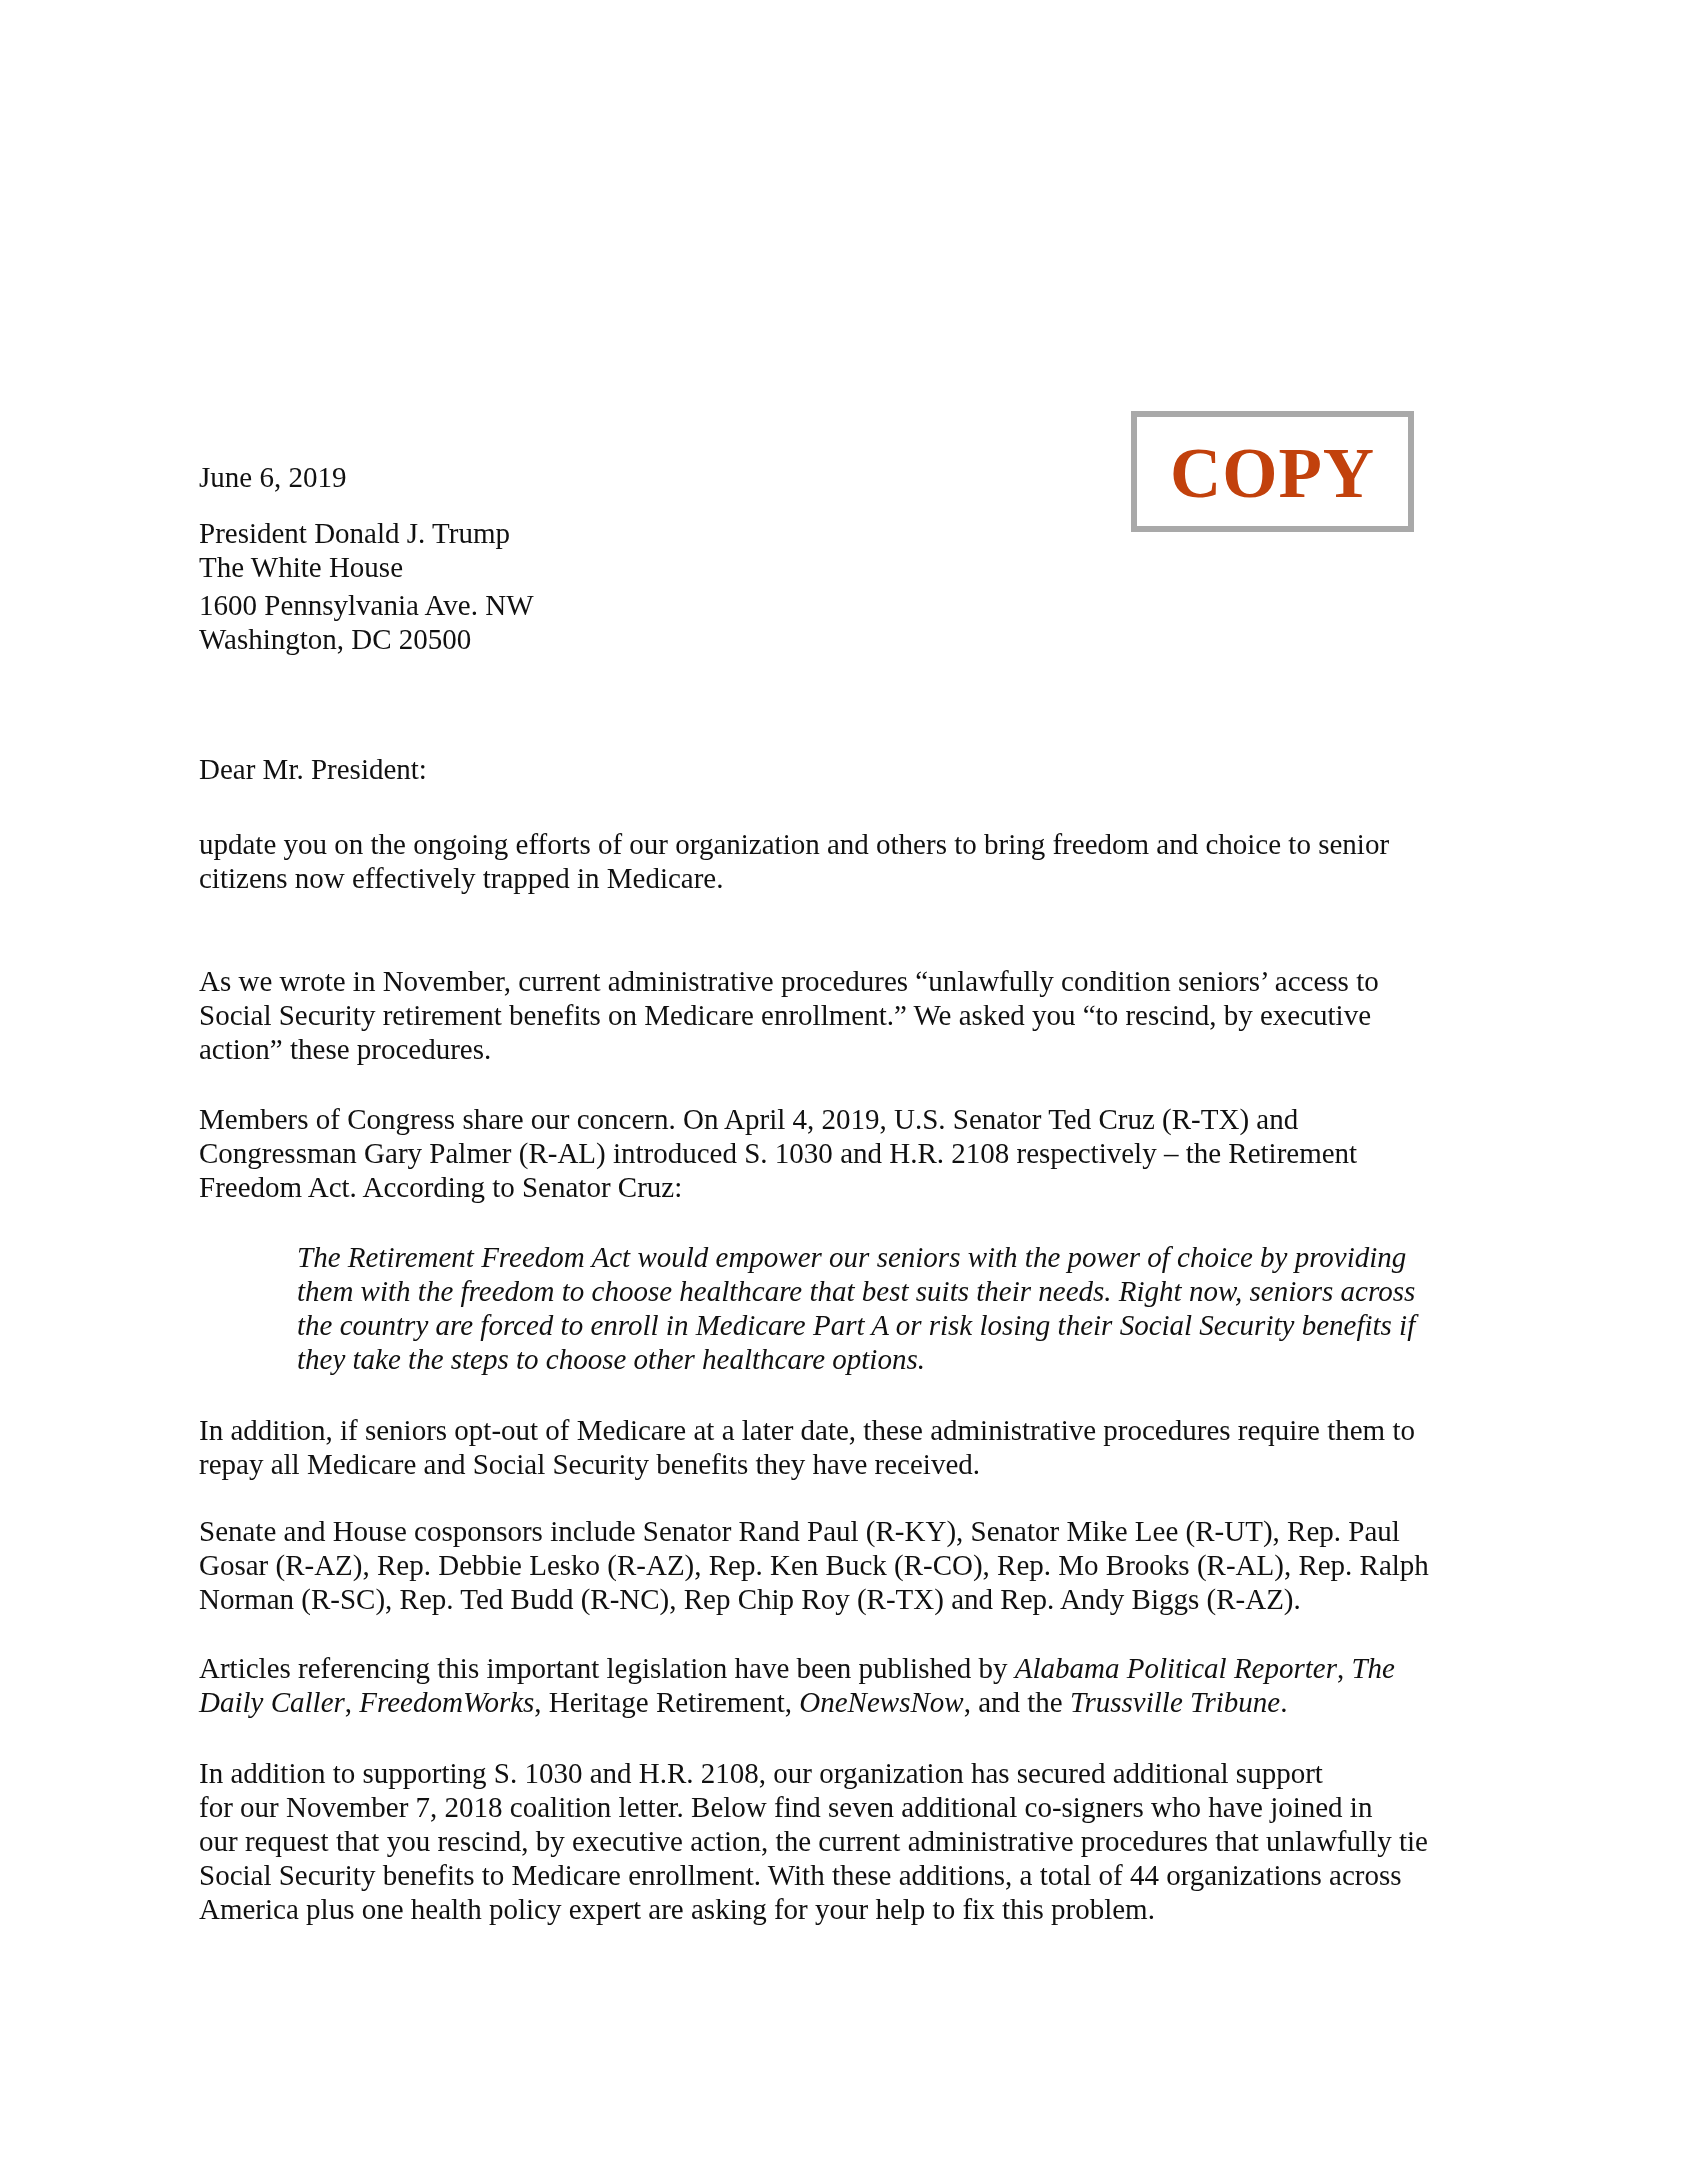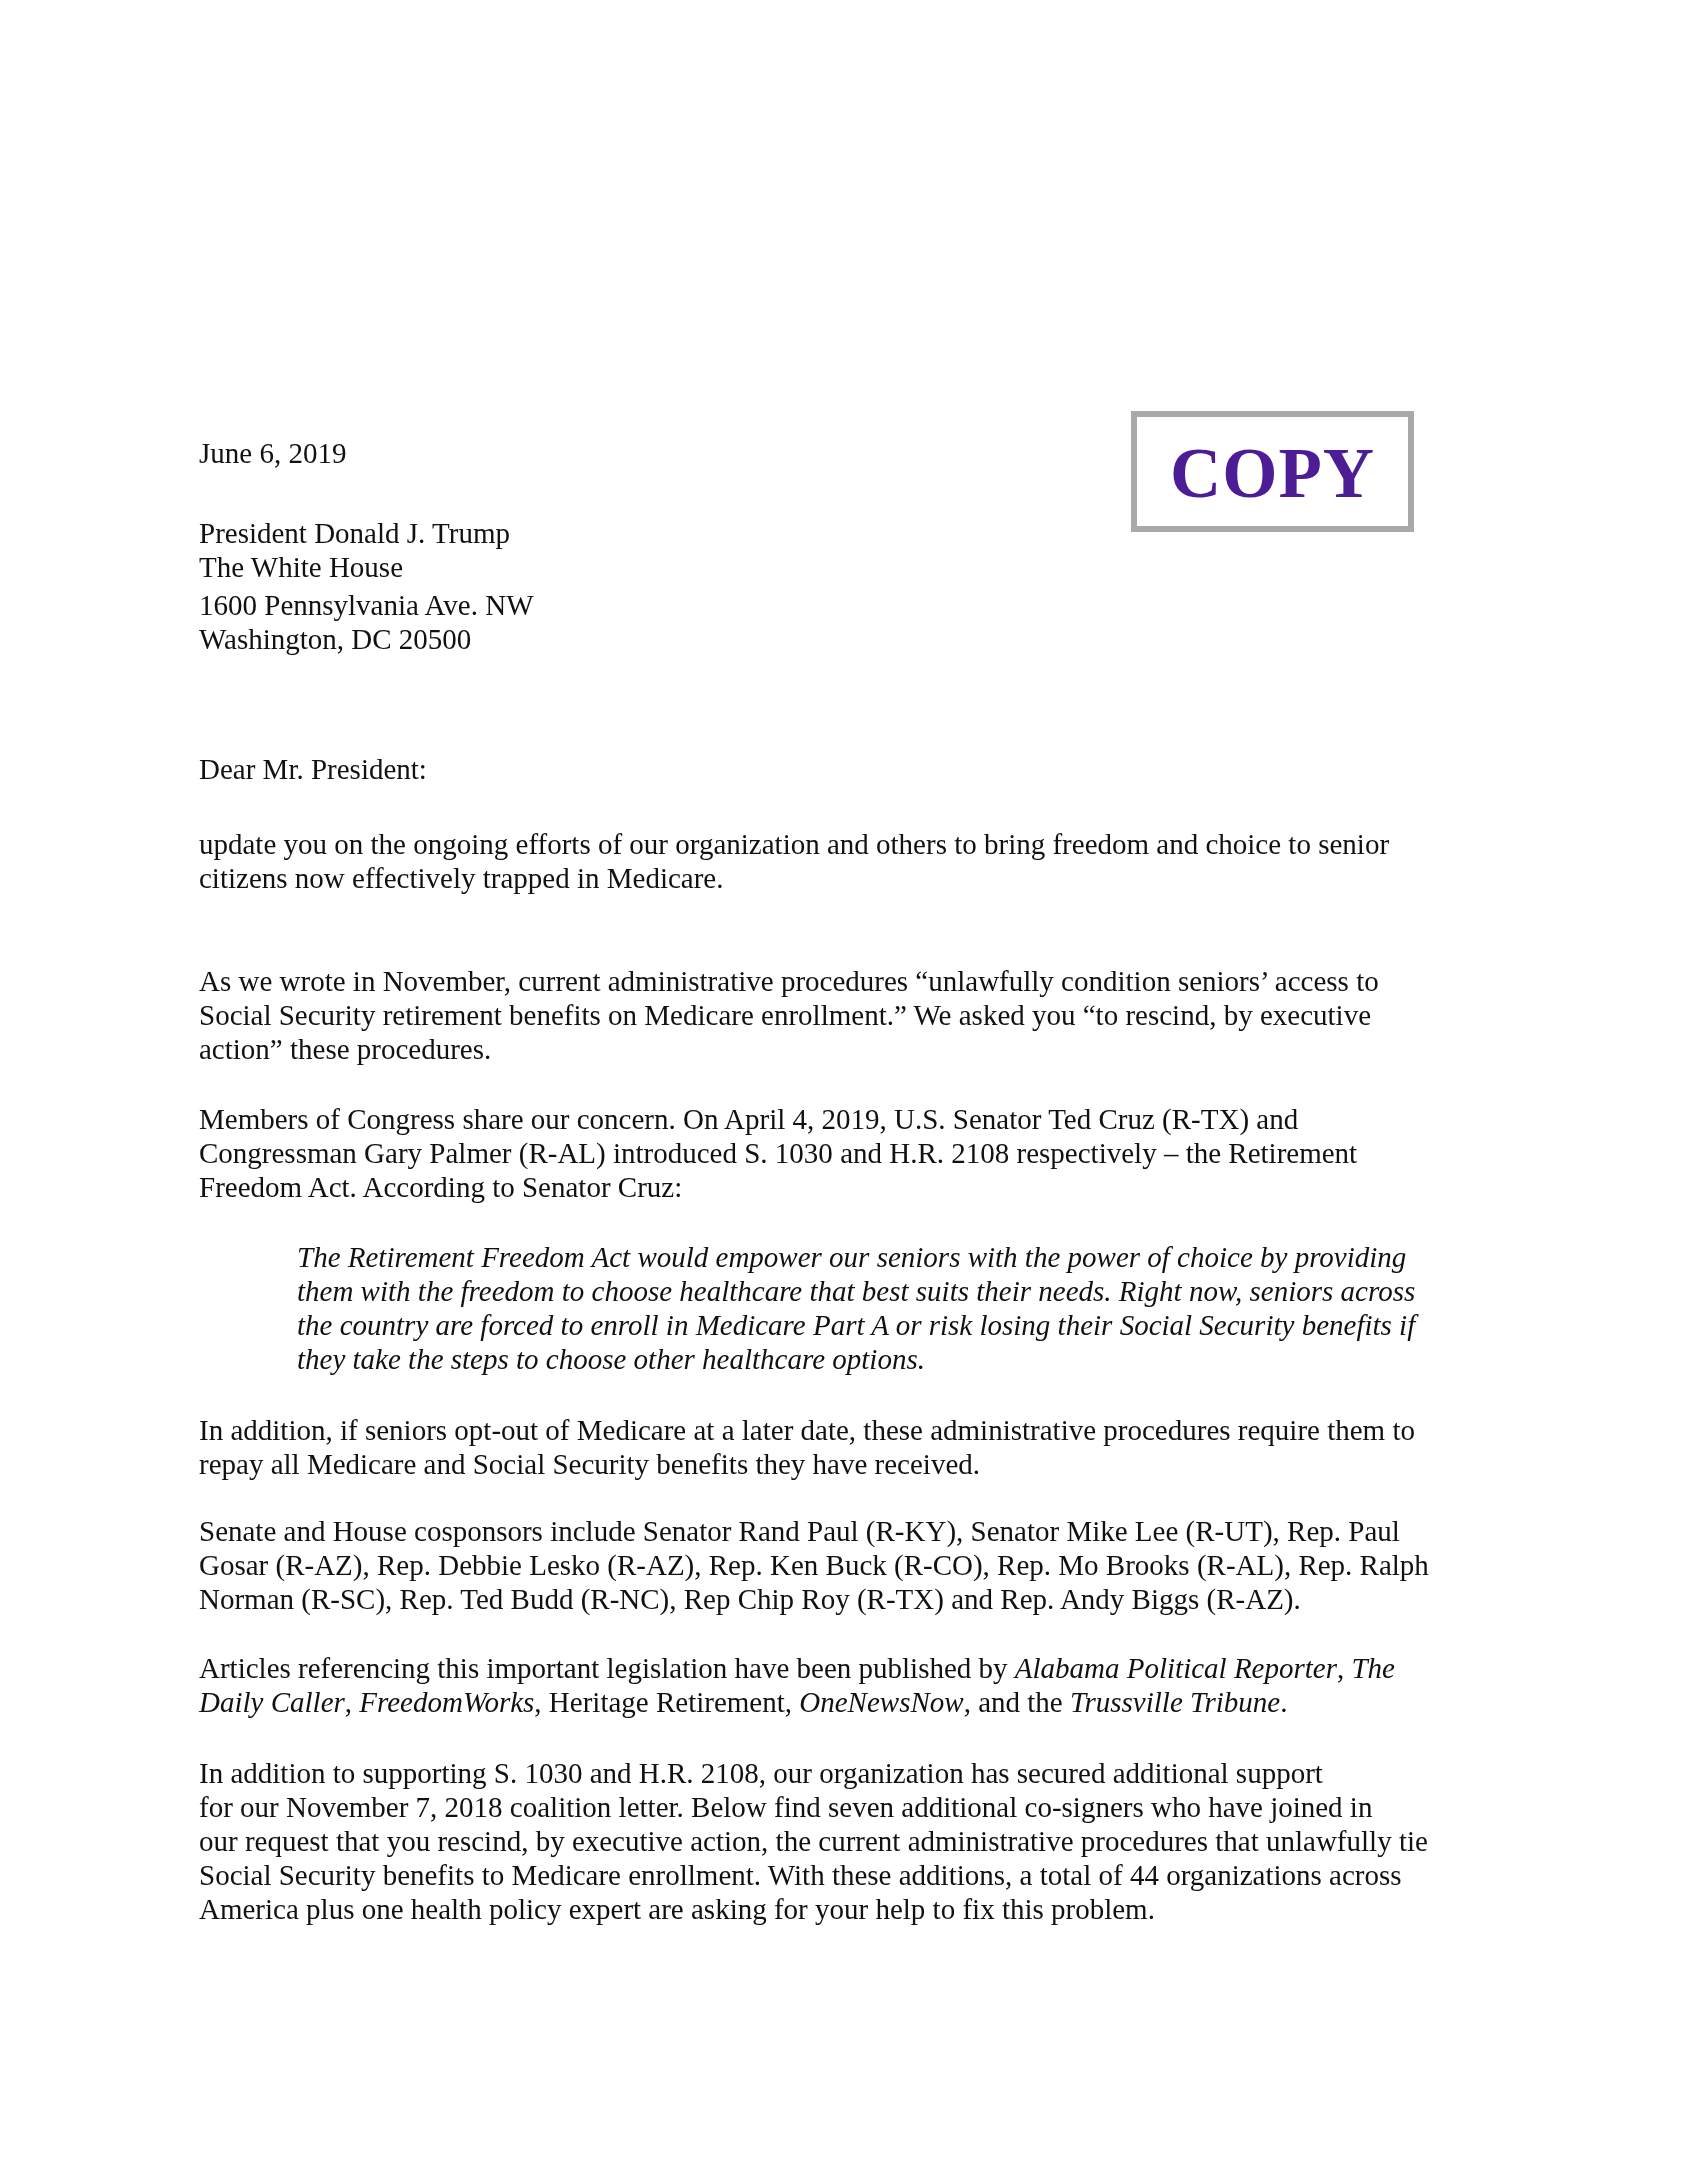--- a/index.html
+++ b/index.html
@@ -28,36 +28,36 @@
     border: 6px solid #a9a9a9;
     box-sizing: content-box;
     display: flex;
     align-items: center;
     justify-content: center;
   }
   .stamp span {
     font-family: "Liberation Serif", serif;
     font-weight: bold;
     font-size: 71px;
-    color: #4c1d95;
+    color: #c2410c;
     letter-spacing: 1px;
     line-height: 1;
     margin-top: 4px;
   }
 </style>
 </head>
 <body>
 
 <div class="page">
 
   <div class="stamp">
     <span>COPY</span>
   </div>
 
-  <p class="t" style="top:436px">June 6, 2019</p>
+  <p class="t" style="top:460px">June 6, 2019</p>
 
   <div class="t" style="top:516px">
     <span class="line">President Donald J. Trump</span>
     <span class="line" style="">The White House</span>
     <span class="line" style="margin-top:4px">1600 Pennsylvania Ave. NW</span>
     <span class="line" style="margin-top:0">Washington, DC 20500</span>
   </div>
 
   <p class="t" style="top:752px">Dear Mr. President:</p>
 

